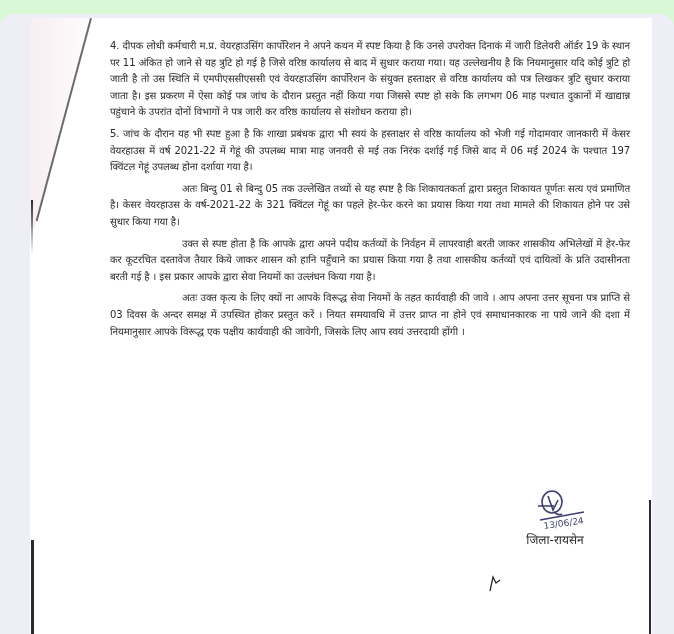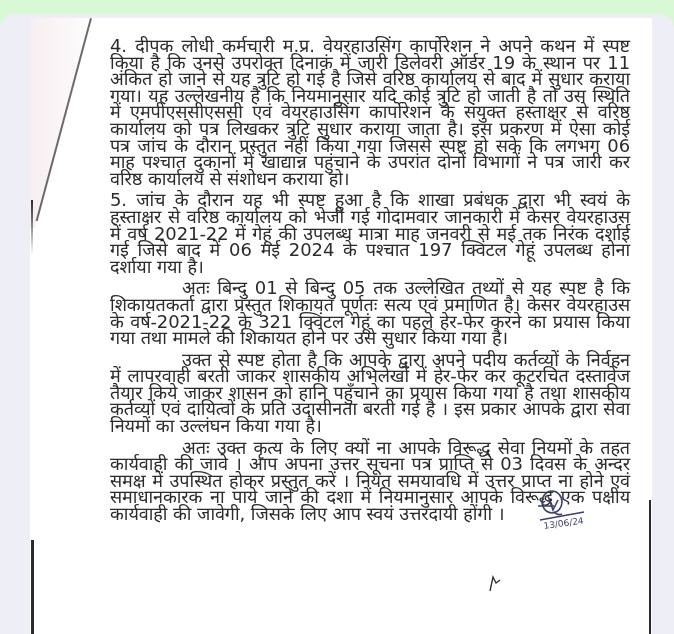--- a/index.html
+++ b/index.html
@@ -32,21 +32,21 @@
   }
   .left-edge-mid {
     position:absolute; left:31px; top:200px; width:2px; height:55px;
     background:linear-gradient(#2a2a2a,rgba(0,0,0,0));
   }
   .right-edge {
     position:absolute; left:649px; top:500px; width:2px; height:134px; background:#2a2a2a;
   }
   .text-block {
     position:absolute; left:110px; top:38px; width:520px;
-    color:#2b2b2b; font-size:18px; line-height:16.6px;
+    color:#2b2b2b; font-size:10px; line-height:16.6px;
     text-align:justify; letter-spacing:-0.1px;
   }
   .para { margin:0; }
   .indent { text-indent:72px; }
   .gap { margin-top:5px; }
   .sig-block {
     position:absolute; left:490px; top:488px; width:130px;
     text-align:center; color:#2b2b2b; font-size:12px; line-height:16px;
   }
   .sig-mark {
@@ -81,16 +81,17 @@
 <div class="sig-block">
   <div class="sig-mark">
     <svg width="70" height="42" viewBox="0 0 70 42">
       <ellipse cx="32" cy="14" rx="10" ry="11" fill="none" stroke="#3a3f6e" stroke-width="1.6"></ellipse>
       <path d="M18 18 L34 18 M28 8 L33 22 L38 12" fill="none" stroke="#3a3f6e" stroke-width="1.6"></path>
       <path d="M34 24 Q38 28 42 26" fill="none" stroke="#3a3f6e" stroke-width="1.6"></path>
       <path d="M20 32 L64 24" fill="none" stroke="#3a3f6e" stroke-width="1.4"></path>
       <text x="24" y="41" font-size="9" fill="#3a3f6e" font-family="DejaVu Sans, sans-serif" transform="rotate(-8 24 41)">13/06/24</text>
     </svg>
   </div>
+  <div>जिला-रायसेन</div>
 </div>
 <svg class="initial-mark" viewBox="0 0 14 18">
   <path d="M2 17 L5 3 L8 9 L12 6" fill="none" stroke="#2b2b2b" stroke-width="1.3"></path>
 </svg>
 
 </body></html>

